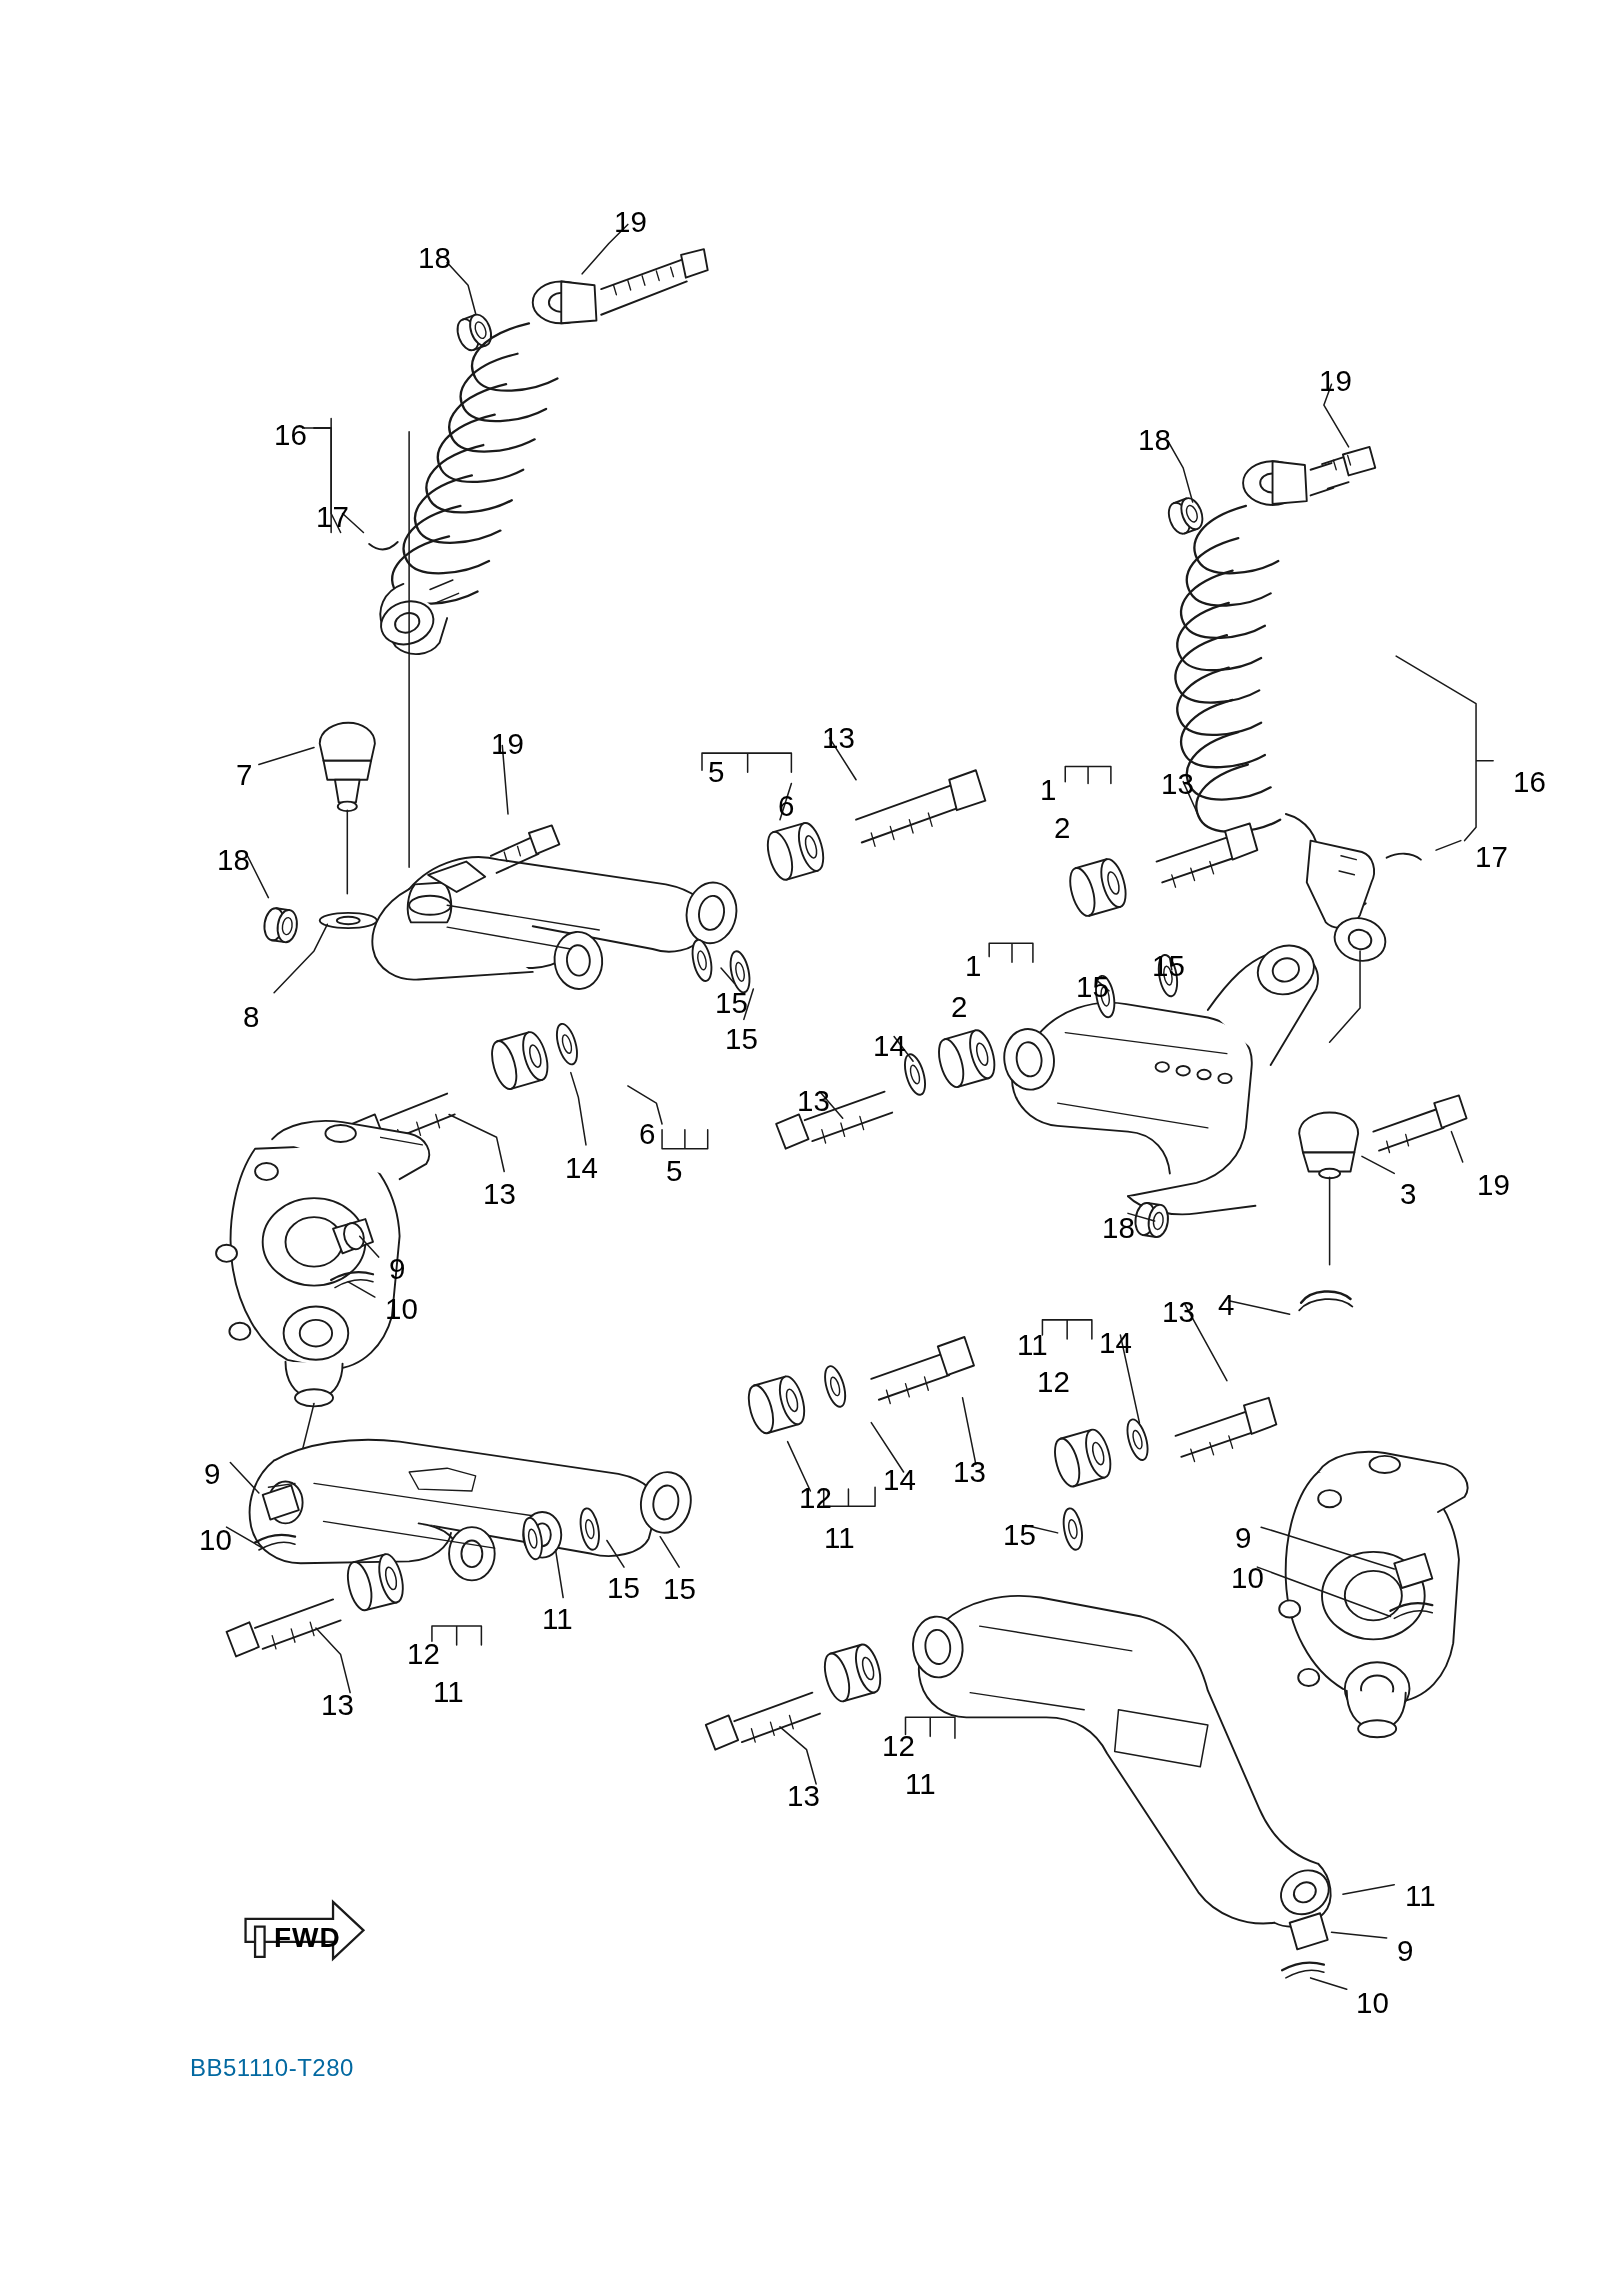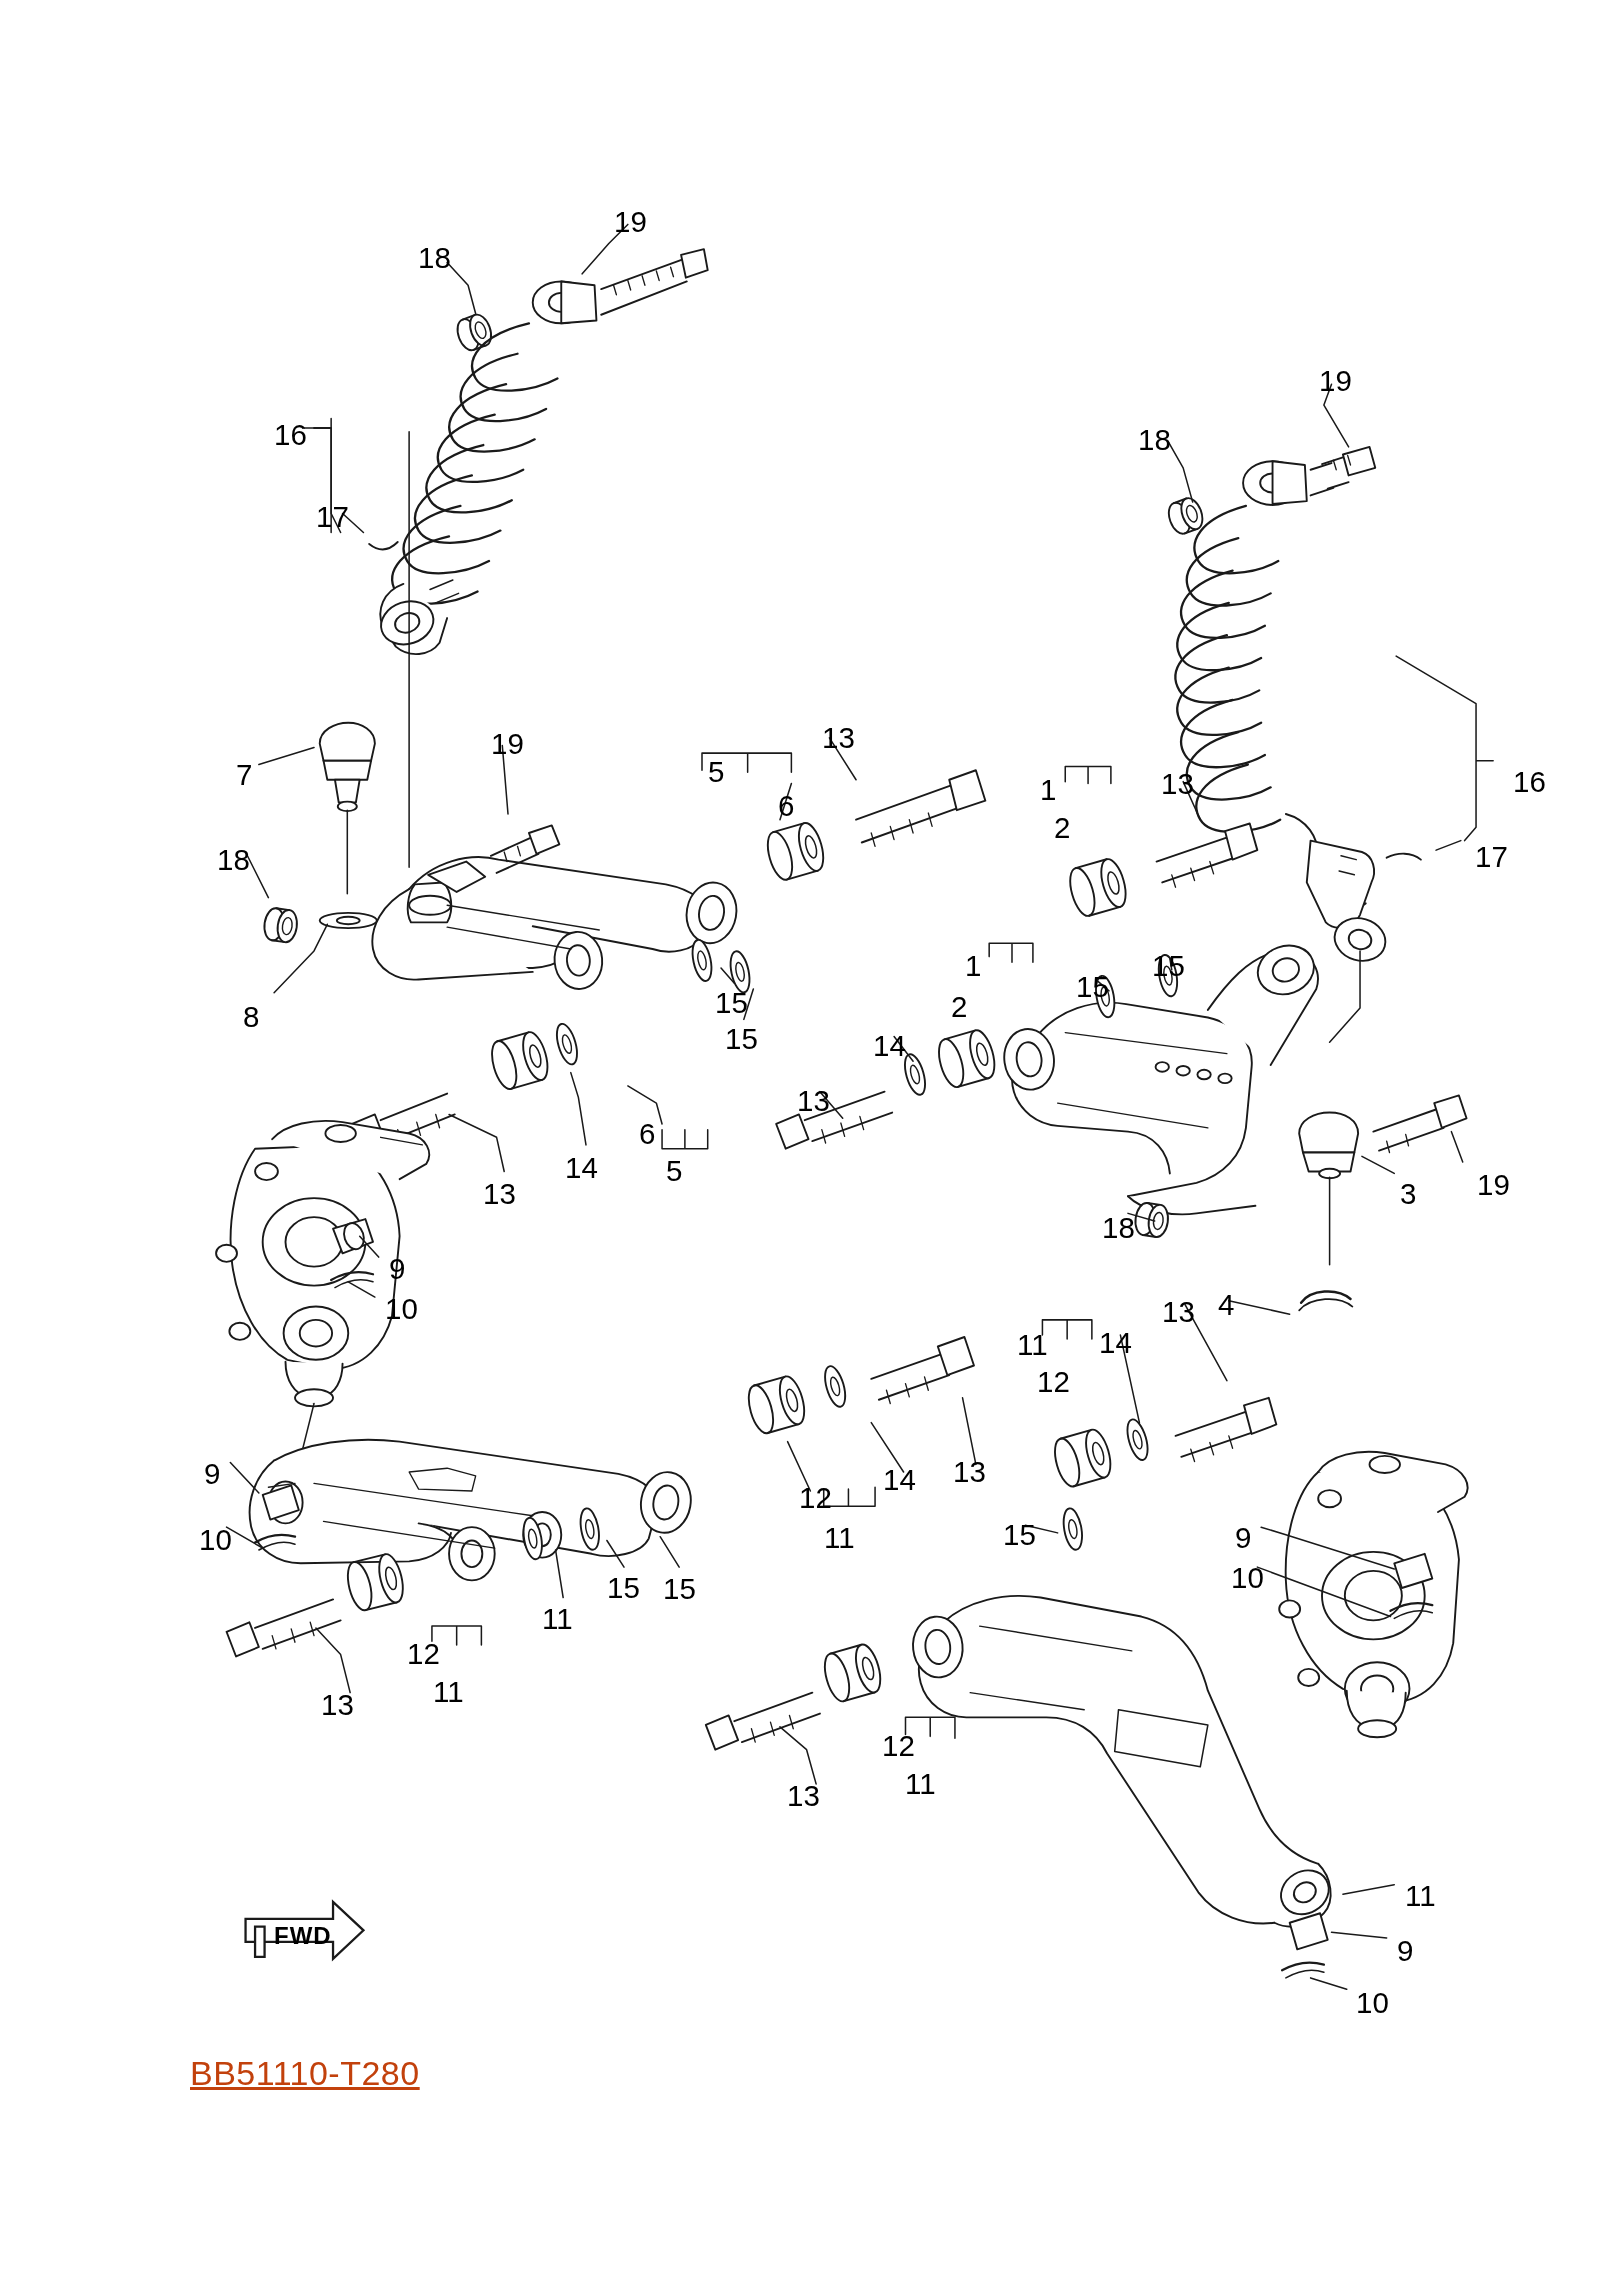--- a/index.html
+++ b/index.html
@@ -32,29 +32,28 @@
     font-size: 29.5px;
     font-weight: 400;
     color: #000;
     line-height: 1;
     white-space: nowrap;
     user-select: none;
   }
   .diagram-code {
     position: absolute;
     font-family: "Liberation Sans", sans-serif;
-    font-size: 34px;
+    font-size: 24px;
     letter-spacing: 0.5px;
-    color: #c2410c;
-    text-decoration: underline;
+    color: #0369a1;
   }
   .fwd-label {
     position: absolute;
     font-family: "Liberation Sans", sans-serif;
-    font-size: 24px;
+    font-size: 28px;
     font-weight: 700;
     letter-spacing: 1px;
     color: #000;
   }
 </style>
 </head>
 <body>
 
 <div id="diagram-root">
 

